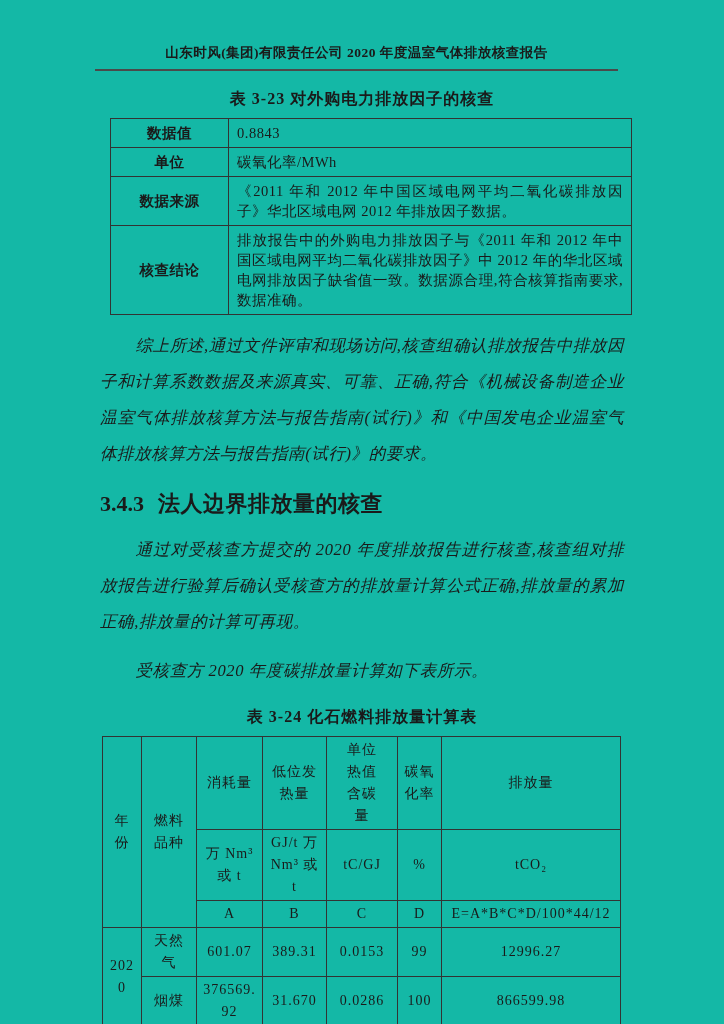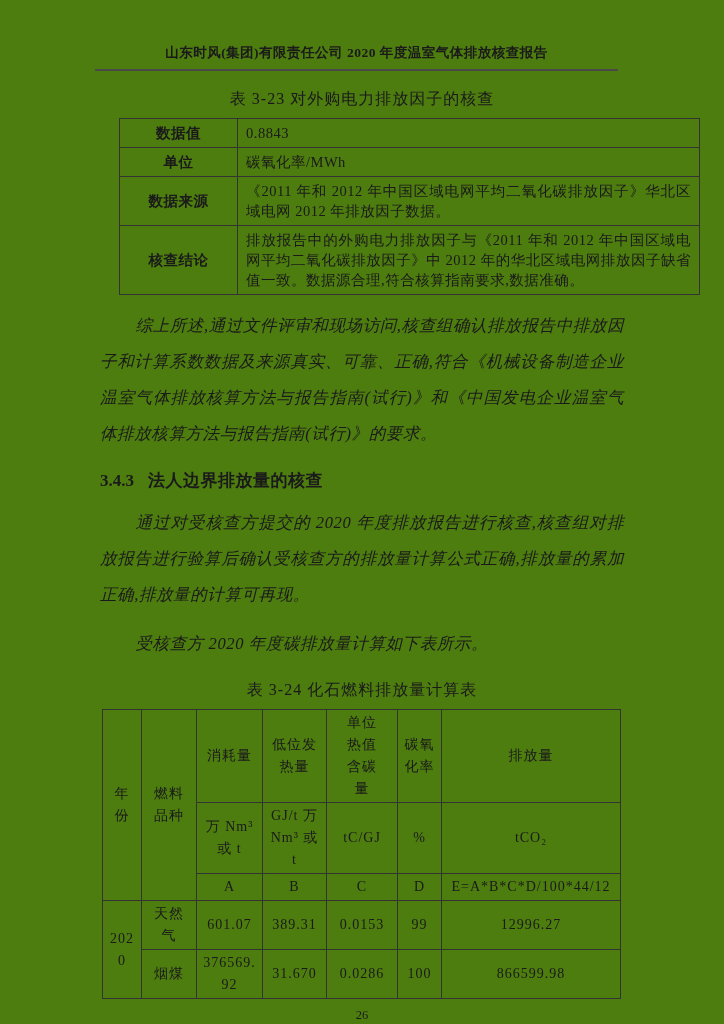--- a/index.html
+++ b/index.html
@@ -1,46 +1,46 @@
 <!DOCTYPE html>
 <html><head>
 <meta charset="utf-8">
 <style>
   html,body { margin:0; padding:0; background:#f2f2f2; }
   .page {
-    width:724px; height:1024px; background:#4d7c0f; margin:0 auto;
+    width:724px; height:1024px; background:#14b8a6; margin:0 auto;
     box-sizing:border-box; padding:44px 100px 0 100px;
     font-family:"Liberation Serif","DejaVu Serif",serif;
     color:#1a1a1a; overflow:hidden; position:relative;
   }
   
   .doc-header {
     text-align:center; font-size:13.5px; font-weight:600; letter-spacing:0.5px;
     padding-bottom:7px; border-bottom:2px solid #4a4a4a;
     margin-left:-5px; margin-right:6px; white-space:nowrap;
   }
   
   .tbl-title {
-    text-align:center; font-weight:normal; font-size:16px;
+    text-align:center; font-weight:bold; font-size:16px;
     letter-spacing:1px; margin:18px 0 8px 0;
   }
   
-  table.t23 { border-collapse:collapse; table-layout:fixed; width:581px; margin-left:19px; }
+  table.t23 { border-collapse:collapse; table-layout:fixed; width:522px; margin-left:10px; }
   table.t23 th, table.t23 td {
     border:1px solid #333; font-size:14.5px; letter-spacing:0.5px;
     vertical-align:middle; padding:4px 8px;
   }
   table.t23 th { width:101px; font-weight:bold; text-align:center; line-height:20px; }
   table.t23 td { text-align:left; line-height:20px; text-align:justify; }
   
   p.body {
     font-size:16.5px; line-height:36px; letter-spacing:0.6px;
     text-align:justify; text-indent:2.15em; margin:13px 0 0 0;font-style:italic;
   }
-  h3.section { font-size:17px; font-weight:bold; margin:17px 0 2px 0; letter-spacing:0.5px; }
+  h3.section { font-size:22px; font-weight:bold; margin:17px 0 2px 0; letter-spacing:0.5px; }
   h3.section .num { margin-right:14px; letter-spacing:0; }
   
   table.t24 { border-collapse:collapse; table-layout:fixed; width:518px; margin-left:2px; }
   table.t24 td {
     border:1px solid #333; font-size:14px; letter-spacing:1px;
     text-align:center; vertical-align:middle; padding:2px 6px; line-height:22px;
   }
   table.t24 td.tight { padding:2px 20px; }
   table.t24 td.brk { word-break:break-all; }
   .page-num { text-align:center; font-size:12.5px; margin-top:9px; }

